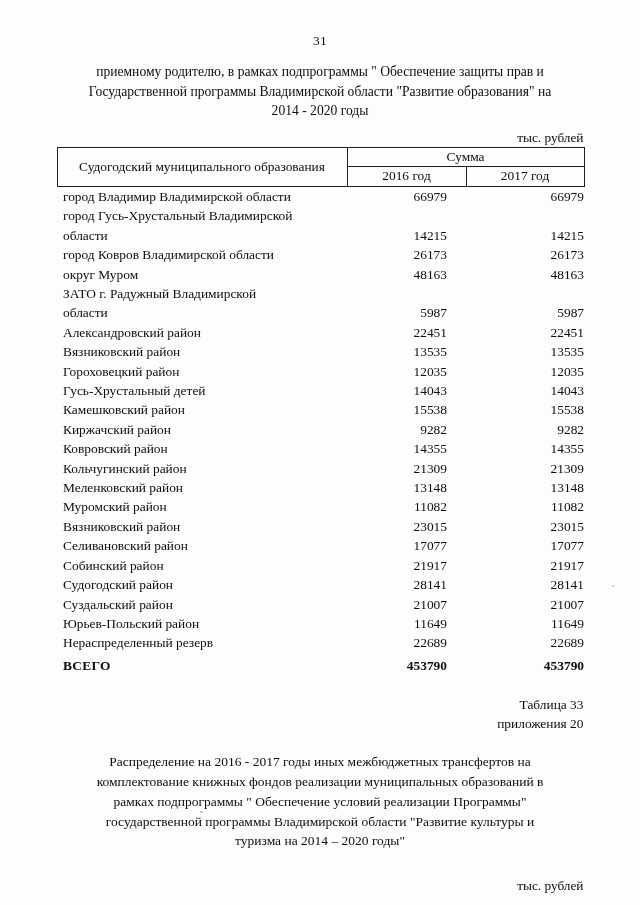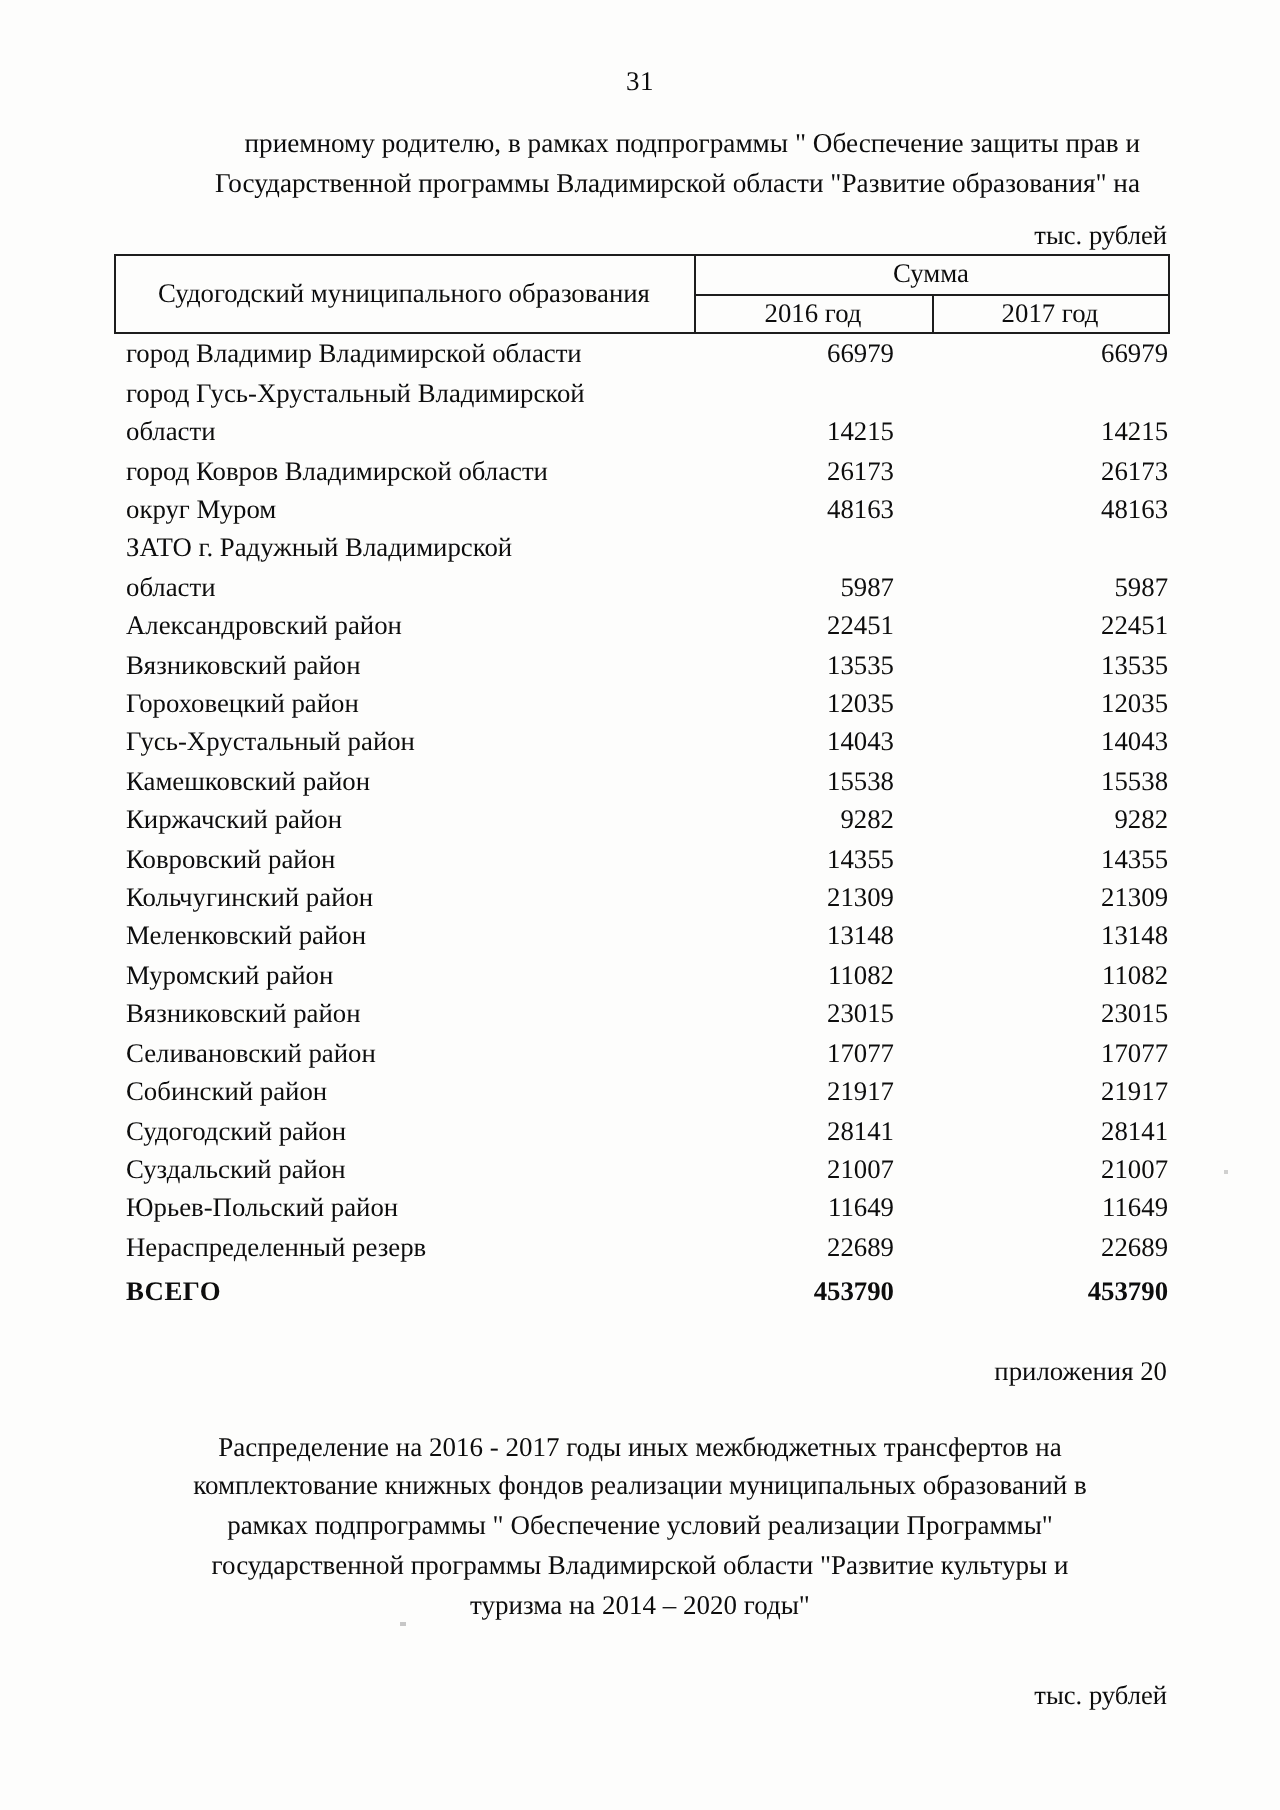--- a/index.html
+++ b/index.html
@@ -28,21 +28,21 @@
   .page-number {
     text-align: center;
     font-size: 13.5px;
     margin: 0;
     padding-top: 21px;
     letter-spacing: 0.2px;
   }
   .intro-block {
     width: 500px;
     margin: 13px auto 0 auto;
-    text-align: right;
+    text-align: center;
     font-size: 13.6px;
     line-height: 19.6px;
   }
   .intro-block p {
     margin: 0;
   }
   .units-right {
     width: 527px;
     margin: 9px auto 0 auto;
     text-align: right;
@@ -137,20 +137,21 @@
 </head>
 <body>
 
 <div class="page">
 
   <div class="page-number">31</div>
 
   <div class="intro-block">
     <p>приемному родителю, в рамках подпрограммы " Обеспечение защиты прав и</p>
     <p>Государственной программы Владимирской области "Развитие образования" на</p>
+    <p>2014 - 2020 годы</p>
   </div>
 
   <div class="units-right">тыс. рублей</div>
 
   <div class="tbl-wrap">
     <table class="fin">
       <colgroup>
         <col class="c-name">
         <col class="c-y1">
         <col class="c-y2">
@@ -210,21 +211,21 @@
             <td class="name">Вязниковский район</td>
             <td class="num">13535</td>
             <td class="num last">13535</td>
           </tr>
           <tr>
             <td class="name">Гороховецкий район</td>
             <td class="num">12035</td>
             <td class="num last">12035</td>
           </tr>
           <tr>
-            <td class="name">Гусь-Хрустальный район</td>
+            <td class="name">Гусь-Хрустальный детей</td>
             <td class="num">14043</td>
             <td class="num last">14043</td>
           </tr>
           <tr>
             <td class="name">Камешковский район</td>
             <td class="num">15538</td>
             <td class="num last">15538</td>
           </tr>
           <tr>
             <td class="name">Киржачский район</td>
@@ -289,20 +290,21 @@
           <tr class="total">
             <td class="name">ВСЕГО</td>
             <td class="num">453790</td>
             <td class="num last">453790</td>
           </tr>
         </tbody>
     </table>
   </div>
 
   <div class="caption-right">
+    <div>Таблица 33</div>
     <div>приложения 20</div>
   </div>
 
   <div class="para-block">
     <p>Распределение на 2016 - 2017 годы иных межбюджетных трансфертов на</p>
     <p>комплектование книжных фондов реализации муниципальных образований в</p>
     <p>рамках подпрограммы " Обеспечение условий реализации Программы"</p>
     <p>государственной программы Владимирской области   "Развитие культуры и</p>
     <p>туризма на 2014 – 2020 годы"</p>
   </div>

